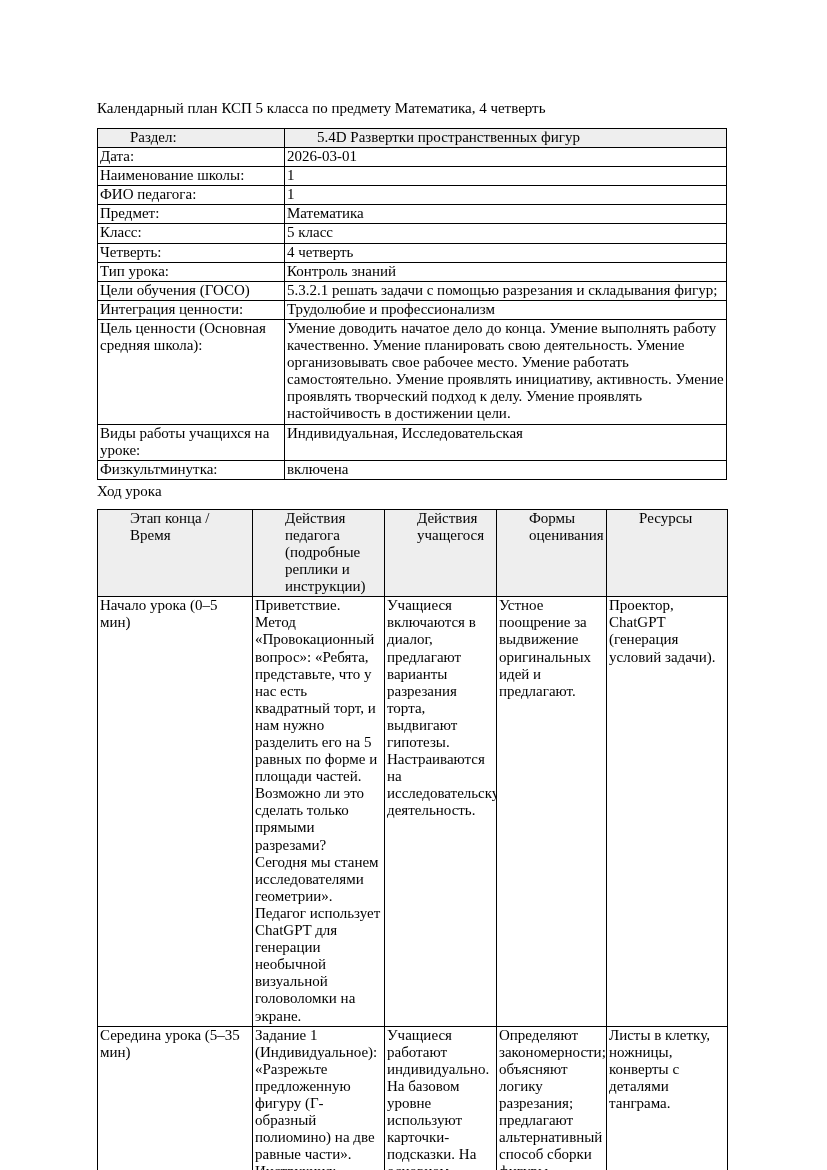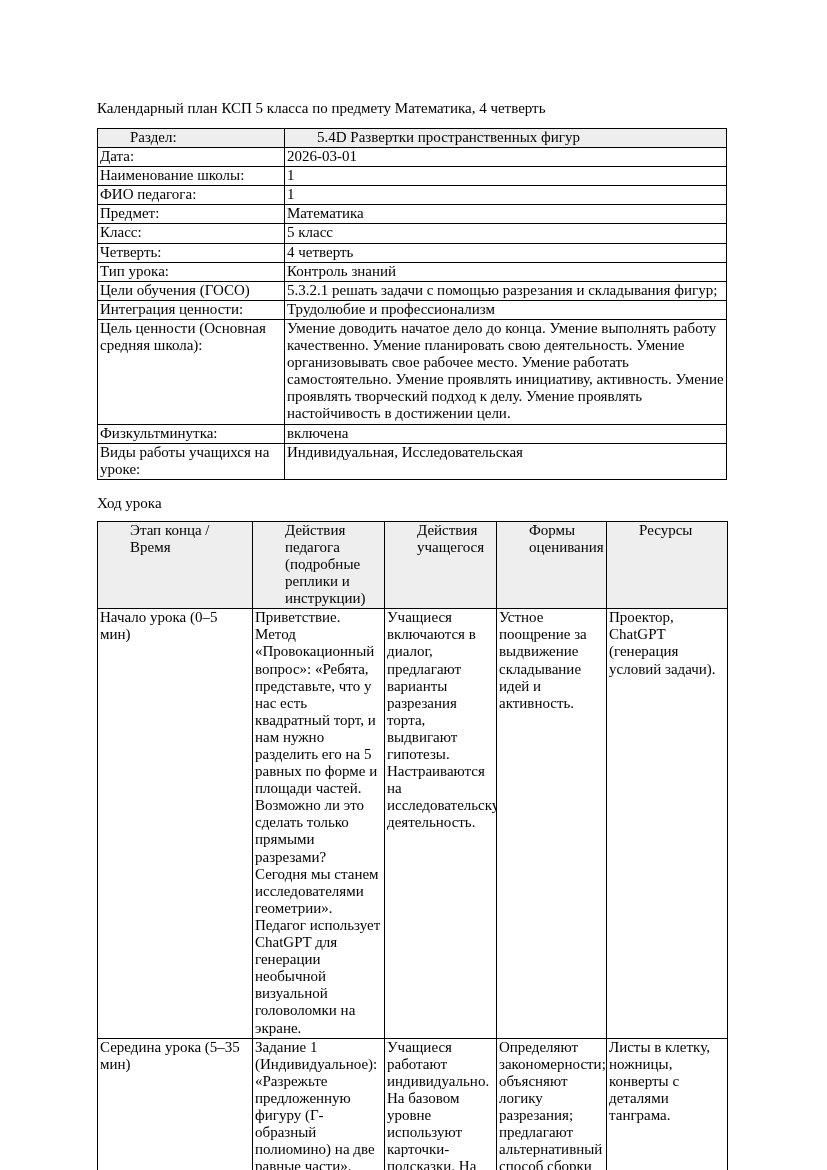--- a/index.html
+++ b/index.html
@@ -43,21 +43,21 @@
   }
   tr.shaded td, tr.shaded th {
     background: #eeeeee;
     padding-left: 32px;
   }
   .info-table .label-col {
     width: 152px;
   }
   .section-title {
     line-height: 1.2;
-    margin: 14px 0 9px 0;
+    margin: 2px 0 9px 0;
   }
   .lesson-table col.c1 { width: 155px; }
   .lesson-table col.c2 { width: 132px; }
   .lesson-table col.c3 { width: 112px; }
   .lesson-table col.c4 { width: 110px; }
   .lesson-table col.c5 { width: 121px; }
 </style>
 </head>
 <body>
 
@@ -105,26 +105,26 @@
       </tr>
       <tr>
         <td class="label-col">Интеграция ценности:</td>
         <td>Трудолюбие и профессионализм</td>
       </tr>
       <tr>
         <td class="label-col">Цель ценности (Основная средняя школа):</td>
         <td>Умение доводить начатое дело до конца. Умение выполнять работу качественно. Умение планировать свою деятельность. Умение организовывать свое рабочее место. Умение работать самостоятельно. Умение проявлять инициативу, активность. Умение проявлять творческий подход к делу. Умение проявлять настойчивость в достижении цели.</td>
       </tr>
       <tr>
+        <td class="label-col">Виды работы учащихся на уроке:</td>
+        <td>Индивидуальная, Исследовательская</td>
+      </tr>
+      <tr>
         <td class="label-col">Физкультминутка:</td>
         <td>включена</td>
-      </tr>
-      <tr>
-        <td class="label-col">Виды работы учащихся на уроке:</td>
-        <td>Индивидуальная, Исследовательская</td>
       </tr>
     </tbody>
   </table>
 
   <div class="section-title">Ход урока</div>
 
   <table class="lesson-table">
     <colgroup>
       <col class="c1">
         <col class="c2">
@@ -139,21 +139,21 @@
         <th>Действия учащегося</th>
         <th>Формы оценивания</th>
         <th>Ресурсы</th>
       </tr>
     </thead>
     <tbody>
       <tr>
         <td>Начало урока (0–5 мин)</td>
         <td>Приветствие. Метод «Провокационный вопрос»: «Ребята, представьте, что у нас есть квадратный торт, и нам нужно разделить его на 5 равных по форме и площади частей. Возможно ли это сделать только прямыми разрезами? Сегодня мы станем исследователями геометрии». Педагог использует ChatGPT для генерации необычной визуальной головоломки на экране.</td>
         <td>Учащиеся включаются в диалог, предлагают варианты разрезания торта, выдвигают гипотезы. Настраиваются на исследовательскую деятельность.</td>
-        <td>Устное поощрение за выдвижение складывание идей и активность.</td>
+        <td>Устное поощрение за выдвижение оригинальных идей и предлагают.</td>
         <td>Проектор, ChatGPT (генерация условий задачи).</td>
       </tr>
       <tr>
         <td>Середина урока (5–35 мин)</td>
         <td>Задание 1 (Индивидуальное): «Разрежьте предложенную фигуру (Г-образный полиомино) на две равные части». Инструкция: «Работайте аккуратно, используйте карандаш и линейку. Проявите настойчивость».</td>
         <td>Учащиеся работают индивидуально. На базовом уровне используют карточки-подсказки. На основном уровне выполняют расчеты площади: $S = 4 \times 9 = 36$, значит сторона квадрата $a = \sqrt{36} = 6$.</td>
         <td>Определяют закономерности; объясняют логику разрезания; предлагают альтернативный способ сборки фигуры.</td>
         <td>Листы в клетку, ножницы, конверты с деталями танграма.</td>
       </tr>
     </tbody>

